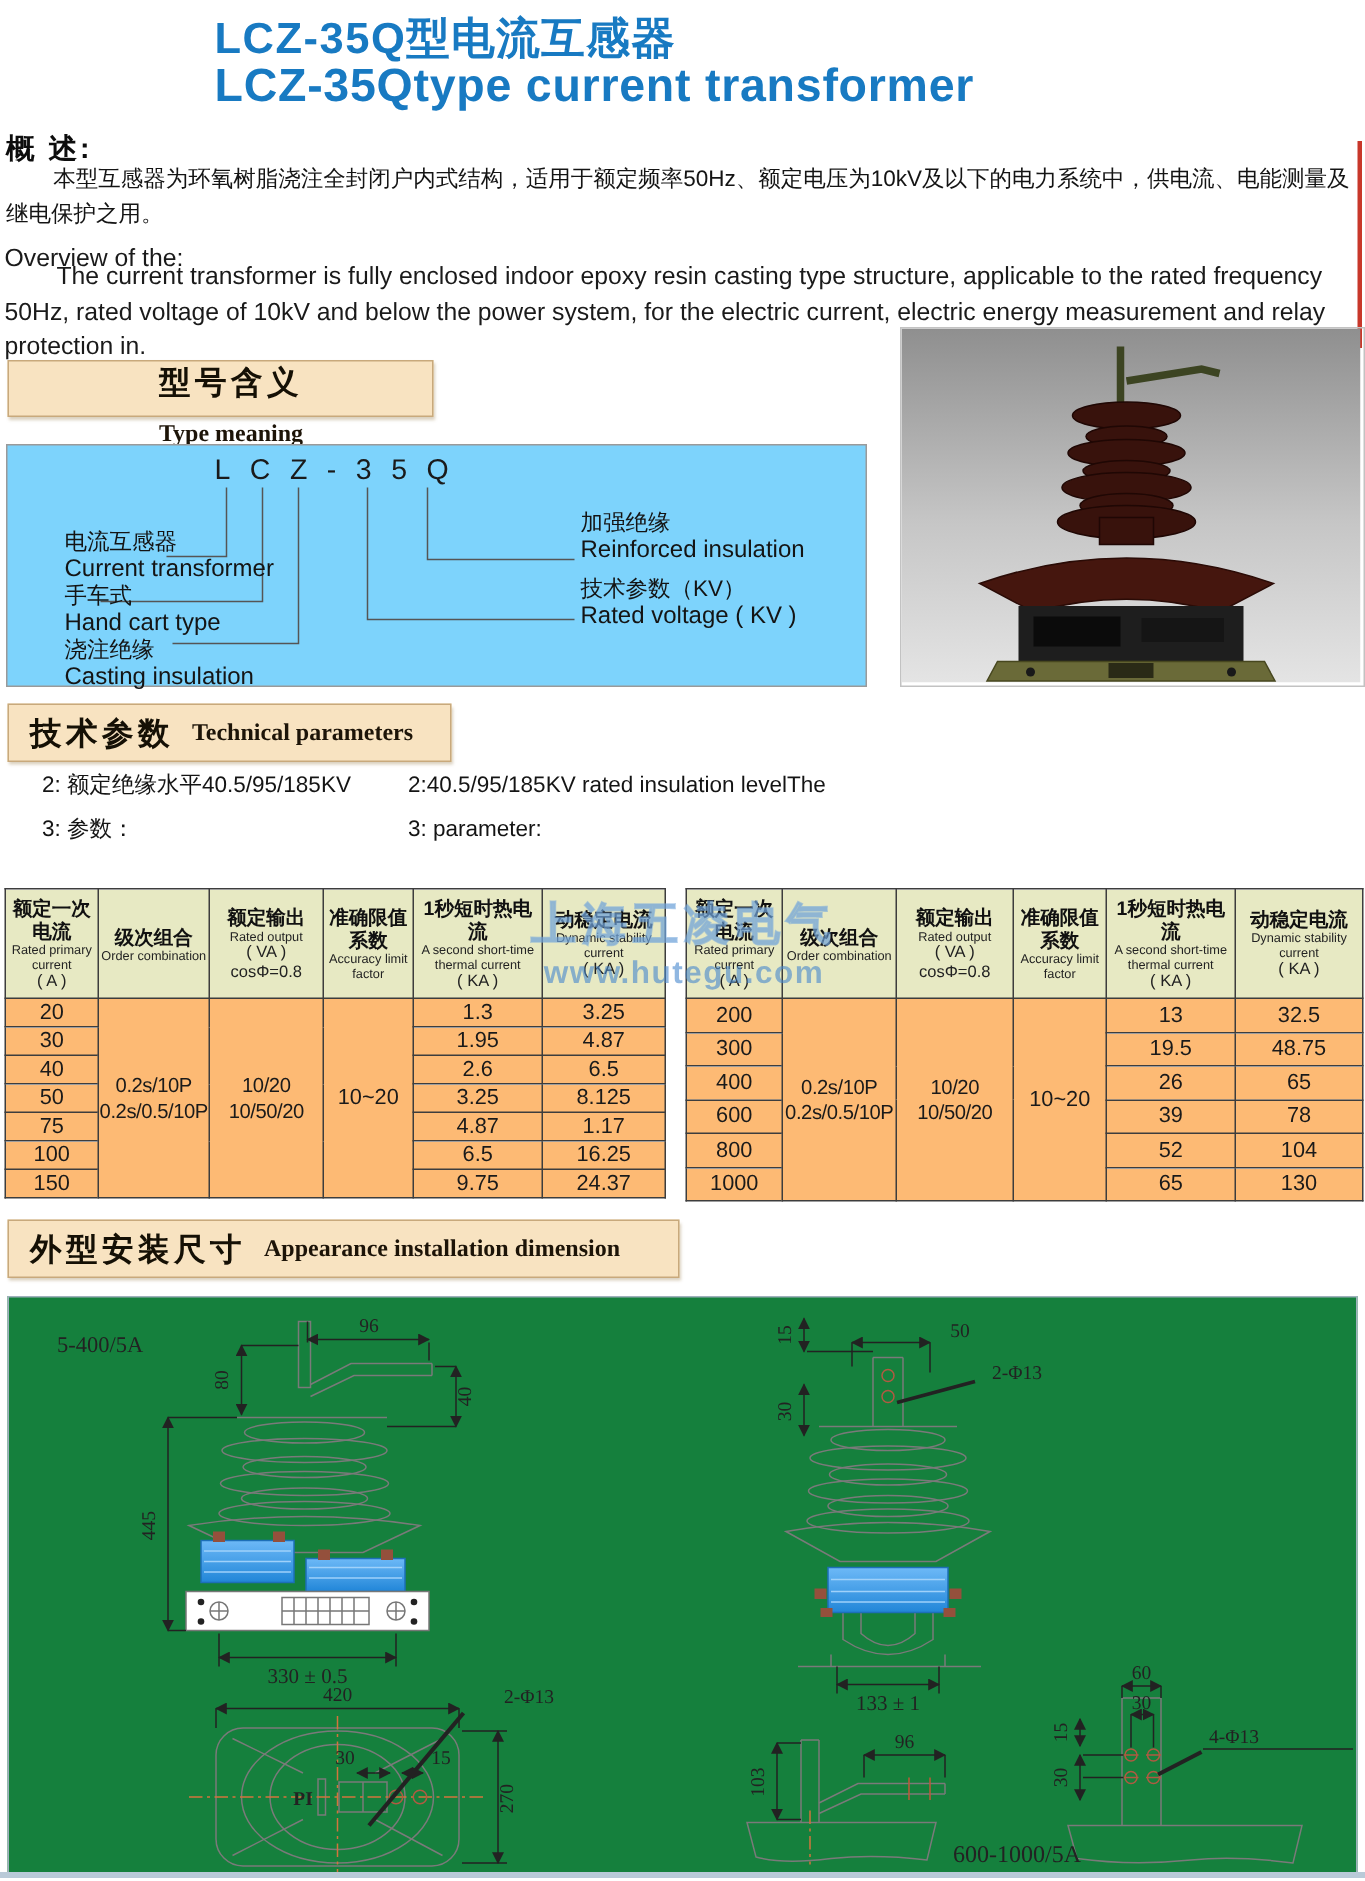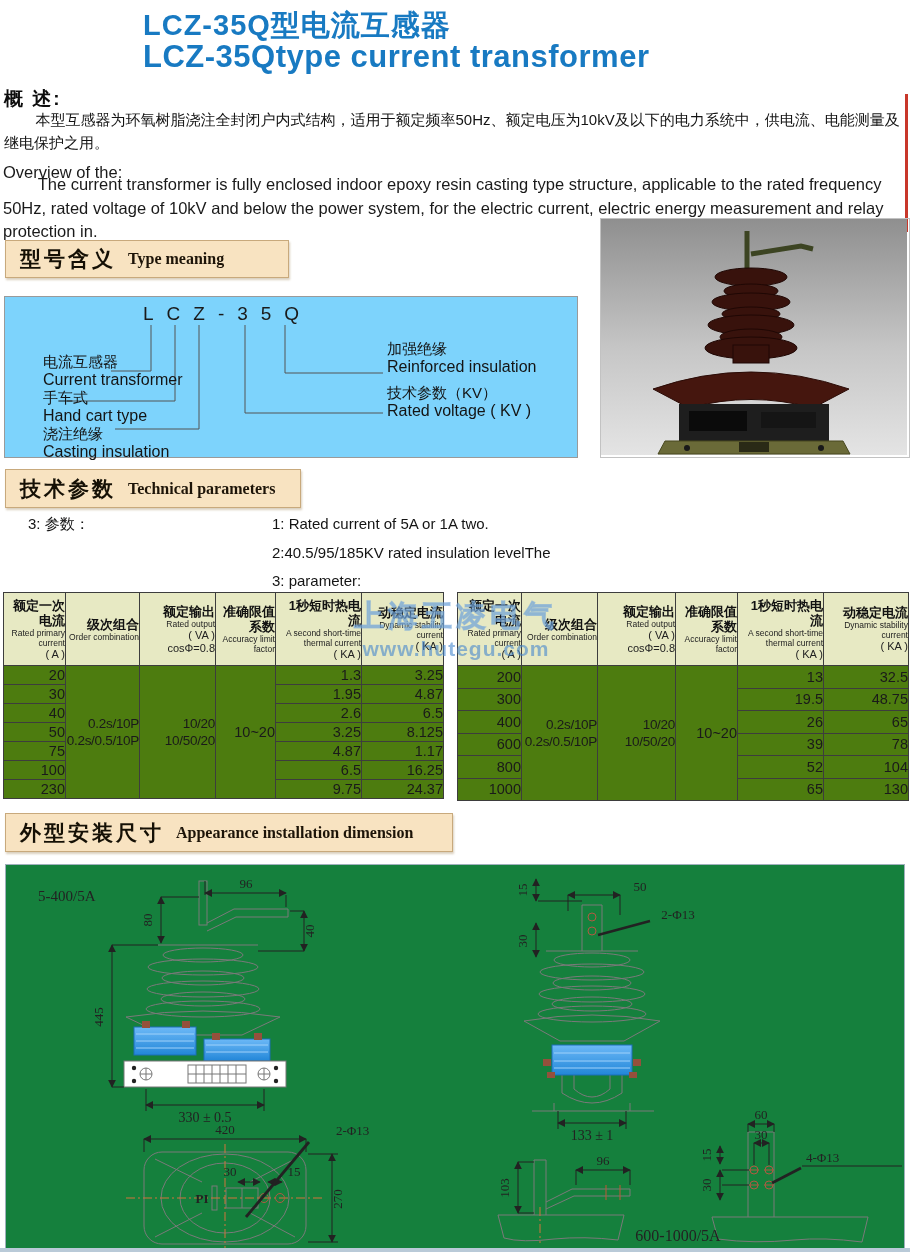--- a/index.html
+++ b/index.html
@@ -22,24 +22,24 @@
   .sec-head .en{font-family:"Liberation Serif",serif;font-weight:bold;font-size:16px;color:#1d1408;}
   
   .tm-box{border:1px solid #9a9a9a;background:#7dd3fc;}
   .tm-model{font-size:19px;letter-spacing:13px;color:#1a1a1a;font-weight:500;}
   .tm-lbl-zh{font-size:15px;color:#141414;line-height:18px;}
   .tm-lbl-en{font-size:16px;color:#141414;line-height:18px;}
   
   .tech-li{font-size:15px;line-height:28.5px;color:#141414;}
   
   table.ptable{border-collapse:collapse;table-layout:fixed;}
-  table.ptable td,table.ptable th{border:1px solid #3d3d3d;text-align:right;vertical-align:middle;
+  table.ptable td,table.ptable th{border:1px solid #3d3d3d;text-align:center;vertical-align:middle;
       padding:0;overflow:hidden;}
   table.ptable th{background:#e7e9c3;font-weight:normal;height:72px;}
-  table.ptable td{background:#4d7c0f;font-size:14.5px;color:#1a1a1a;}
+  table.ptable td{background:#fdba74;font-size:14.5px;color:#1a1a1a;}
   .hz{font-size:13px;font-weight:bold;color:#111;line-height:15px;}
   .he{font-size:8.5px;color:#222;line-height:10px;}
   .hu{font-size:11px;color:#222;line-height:13px;}
   .mg div{font-size:13.5px;line-height:17px;letter-spacing:-0.3px;}
   tr.lr{height:19px;} tr.rr{height:22.5px;}
   
   .wm{left:323px;top:596px;width:266px;height:64px;text-align:center;z-index:6;pointer-events:none;}
   .wm .w1{font-size:30px;font-weight:bold;letter-spacing:4px;color:rgba(80,140,205,0.40);
           -webkit-text-stroke:1px rgba(120,170,220,0.55);}
   .wm .w2{font-size:21px;font-weight:bold;color:rgba(70,135,205,0.60);letter-spacing:1px;}
@@ -55,21 +55,21 @@
 
   <div class="abs t1">LCZ-35Q型电流互感器</div>
   <div class="abs t2">LCZ-35Qtype current transformer</div>
 
   <div class="abs h-zh" style="left:4px;top:86px;">概 述:</div>
   <div class="abs para indent" style="left:4px;top:108px;width:901px;">本型互感器为环氧树脂浇注全封闭户内式结构，适用于额定频率50Hz、额定电压为10kV及以下的电力系统中，供电流、电能测量及继电保护之用。</div>
   <div class="abs para-en" style="left:3px;top:151px;margin-top:10px;">Overview of the:</div>
   <div class="abs para-en indent" style="left:3px;top:173px;width:904px;">The current transformer is fully enclosed indoor epoxy resin casting type structure, applicable to the rated frequency 50Hz, rated voltage of 10kV and below the power system, for the electric current, electric energy measurement and relay protection in.</div>
   <div class="abs redbar"></div>
 
-  <div class="abs sec-head" style="left:5px;top:240px;width:268px;height:36px;">
+  <div class="abs sec-head" style="left:5px;top:240px;width:268px;height:36px;flex-direction:column;">
     <span class="zh">型号含义</span>
     <span class="en">Type meaning</span>
   </div>
 
   <div class="abs tm-box" style="left:4px;top:296px;width:572px;height:160px;">
     <svg class="abs" style="left:0;top:0;" width="572" height="160" viewBox="0 0 572 160">
       <g stroke="#555" stroke-width="1" fill="none">
         <path d="M146,28 V74 H106"></path>
         <path d="M170,28 V104 H62"></path>
         <path d="M194,28 V132 H110"></path>
@@ -127,24 +127,24 @@
         <rect x="138" y="223" width="30" height="10" fill="#2a2a16"></rect>
       </g>
     </svg>
   </div>
 
   <div class="abs sec-head" style="left:5px;top:469px;width:280px;height:37px;">
     <span class="zh">技术参数</span>
     <span class="en">Technical parameters</span>
   </div>
   <div class="abs tech-li" style="left:28px;top:510px;">
+    <div>2: 额定绝缘水平40.5/95/185KV</div>
     <div>3: 参数：</div>
   </div>
   <div class="abs tech-li" style="left:272px;top:510px;">
-    <div>1: Rated current of 5A or 1A two.</div>
     <div>2:40.5/95/185KV rated insulation levelThe</div>
     <div>3: parameter:</div>
   </div>
 
   <table class="ptable abs" style="left:3px;top:592px;width:440px;">
     <colgroup>
         <col style="width:62px">
         <col style="width:74px">
         <col style="width:76px">
         <col style="width:60px">
@@ -218,21 +218,21 @@
           <td>75</td>
           <td>4.87</td>
           <td>1.17</td>
         </tr>
       <tr class="lr">
           <td>100</td>
           <td>6.5</td>
           <td>16.25</td>
         </tr>
       <tr class="lr">
-          <td>230</td>
+          <td>150</td>
           <td>9.75</td>
           <td>24.37</td>
         </tr>
     </tbody>
   </table>
 
   <table class="ptable abs" style="left:457px;top:592px;width:451px;">
     <colgroup>
         <col style="width:64px">
         <col style="width:76px">

